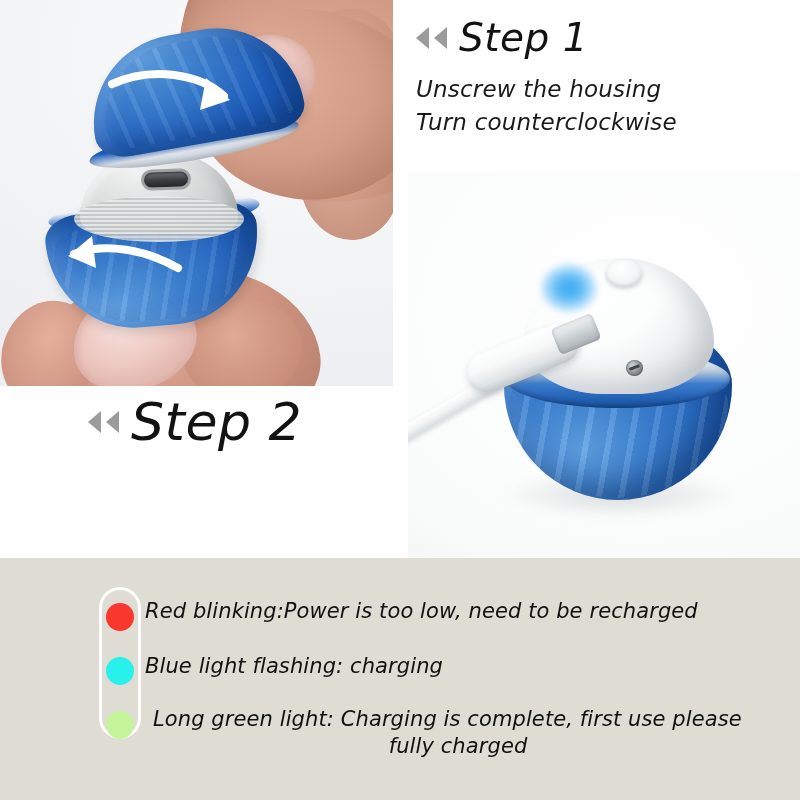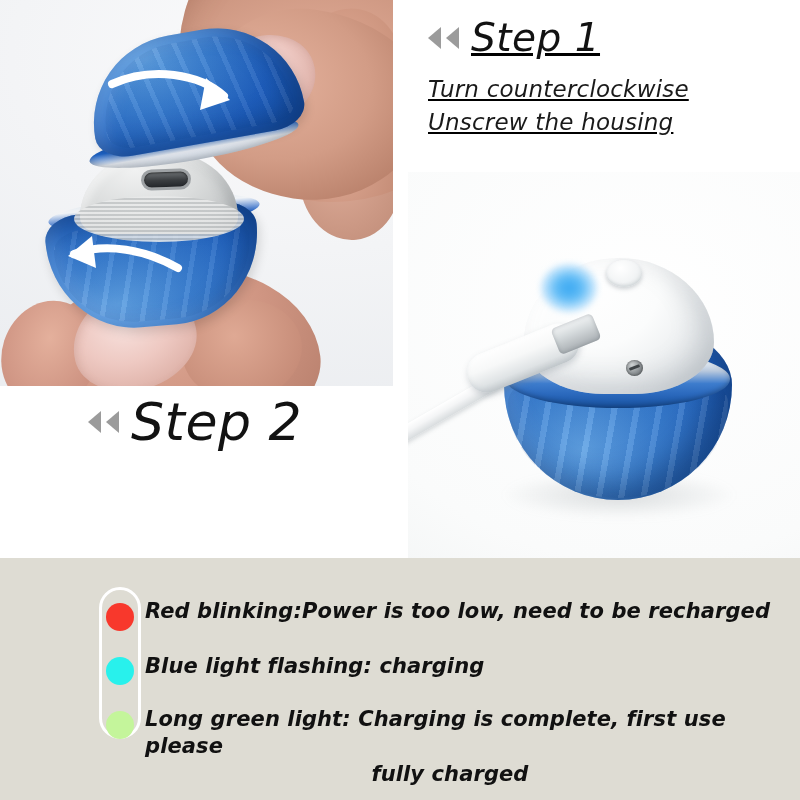--- a/index.html
+++ b/index.html
@@ -343,23 +343,22 @@
     width: 44px; height: 28px;
     border-radius: 5px;
     background: linear-gradient(180deg, #f3f5f6 0%, #d6dbdd 40%, #a8aeb2 100%);
     transform: rotate(-22deg);
     box-shadow: inset 0 0 4px rgba(90,98,104,.4);
   }
 
   
   .step1 {
     position: absolute;
-    left: 428px; top: 18px;
+    left: 416px; top: 18px;
     width: 360px;
-    text-decoration: underline;
   }
   .step2 {
     position: absolute;
     left: 88px; top: 396px;
     width: 330px;
   }
   .step-head {
     display: flex;
     align-items: center;
     gap: 5px;
@@ -423,25 +422,24 @@
     left: 139px; top: 40px;
     width: 640px;
   }
   .legend-row {
     font-family: "DejaVu Sans", sans-serif;
     font-size: 21px;
     font-style: italic;
     color: #111111;
     letter-spacing: .1px;
     line-height: 1.3;
-    font-weight: bold;
   }
   .row-1 { position: absolute; left: 6px; top: 0px;   white-space: nowrap; }
   .row-2 { position: absolute; left: 6px; top: 55px;  white-space: nowrap; }
-  .row-3 { position: absolute; left: 6px; top: 108px; width: 610px; text-align: center; }
+  .row-3 { position: absolute; left: 14px; top: 108px; width: 610px; text-align: center; }
   .row-3 .l1 { display: block; text-align: left; }
   .row-3 .l2 { display: block; text-align: center; }
 </style>
 </head>
 <body>
 
 <div class="page">
 
   <div class="top-area">
 
@@ -499,22 +497,22 @@
       <div class="usb-tip"></div>
     </div>
 
     <div class="step1">
       <div class="step-head">
         <div class="tri"></div>
         <div class="tri"></div>
         <div class="step-title">Step 1</div>
       </div>
       <div class="step-body">
+        <div>Unscrew the housing</div>
         <div>Turn counterclockwise</div>
-        <div>Unscrew the housing</div>
       </div>
     </div>
 
     <div class="step2">
       <div class="step-head">
         <div class="tri"></div>
         <div class="tri"></div>
         <div class="step-title">Step 2</div>
       </div>
     </div>

